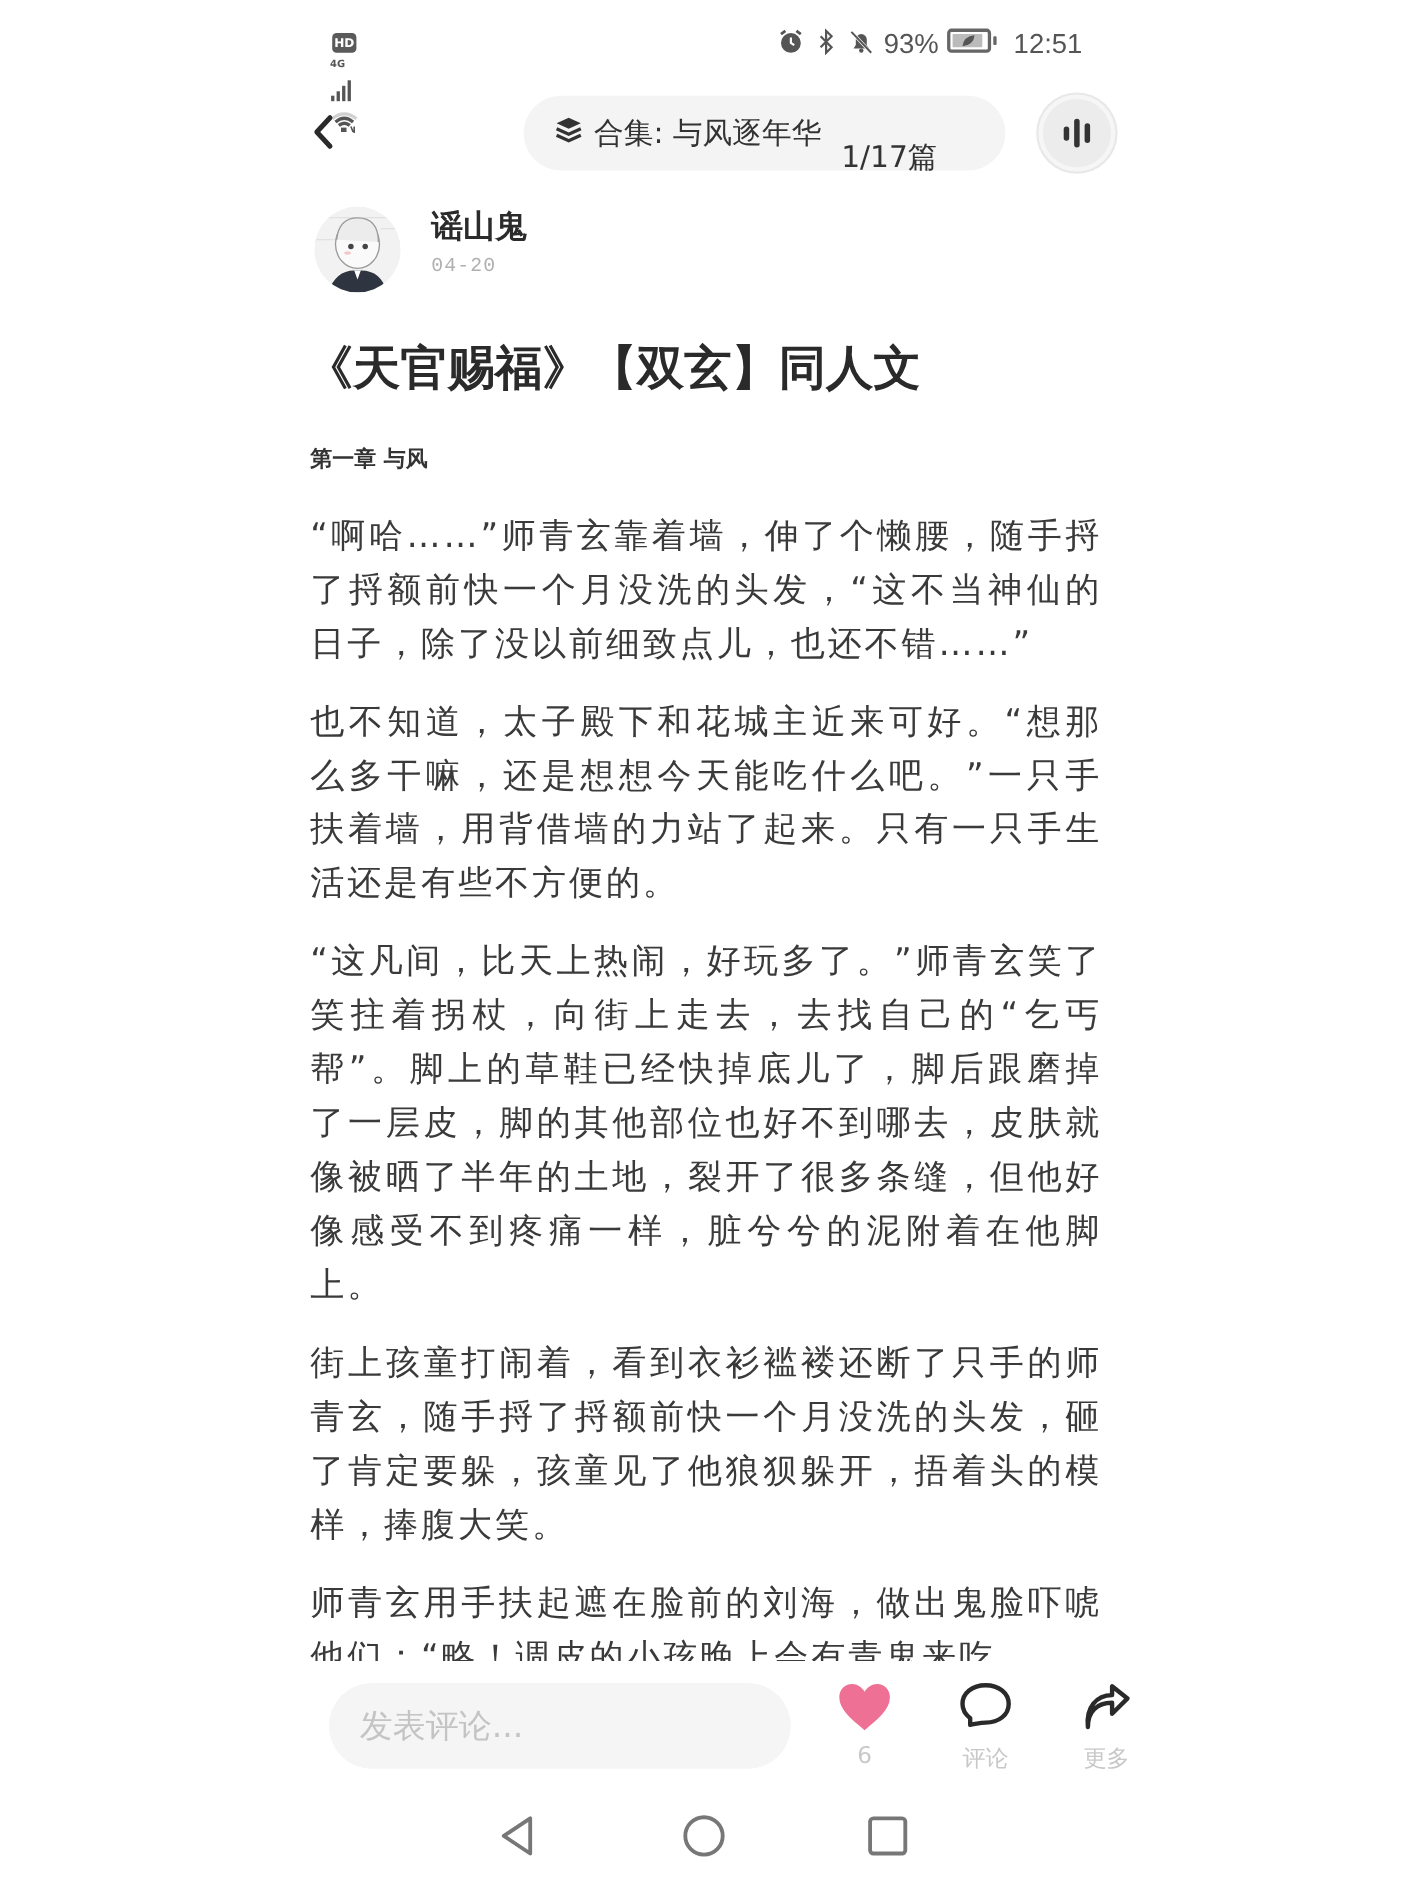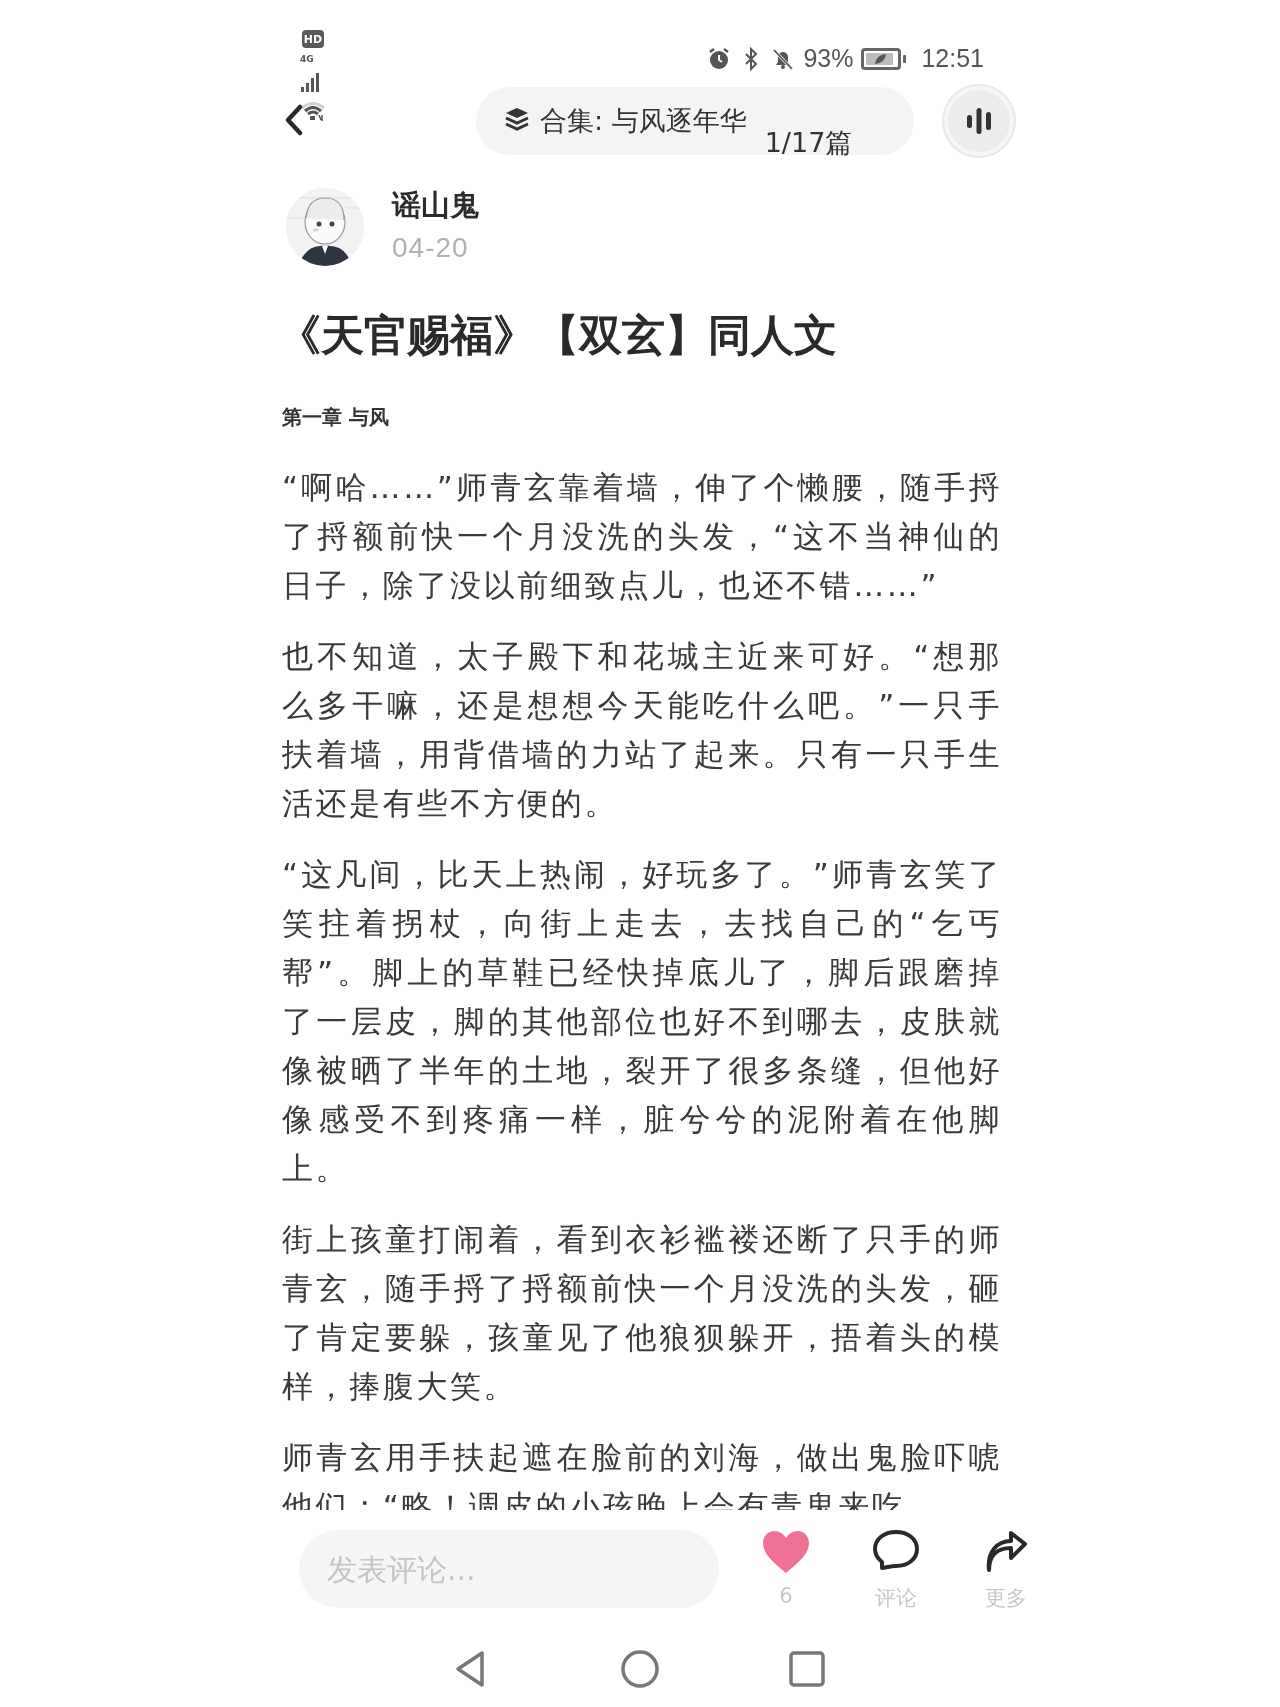--- a/index.html
+++ b/index.html
@@ -7,36 +7,36 @@
   body { position: relative; font-family: "DejaVu Sans", "Liberation Sans", sans-serif; color: #333333; }
 
   
   .statusbar { position: absolute; top: 0; left: 0; width: 1280px; height: 80px; }
   .sb-left { position: absolute; left: 300px; top: 30px; display: flex; align-items: center; gap: 8px; flex-direction: column; }
   .hd-badge { width: 22px; height: 18px; background: #5a5a5a; color: #fff; font-size: 11px; font-weight: bold; border-radius: 4px; display: flex; align-items: center; justify-content: center; }
   .net-type { font-size: 9px; color: #555; font-weight: bold; align-self: flex-start; margin-top: -2px; }
   .signal { display: flex; align-items: flex-end; gap: 2px; height: 20px; margin-left: -6px; }
   .signal span { width: 3px; background: #555; display: block; }
   .wifi { width: 26px; height: 20px; position: relative; }
-  .sb-right { position: absolute; right: 296px; top: 44px; display: flex; align-items: center; gap: 8px; font-size: 25px; color: #555; font-family: "Liberation Sans", sans-serif; }
+  .sb-right { position: absolute; right: 296px; top: 26px; display: flex; gap: 8px; font-size: 25px; color: #555; font-family: "Liberation Sans", sans-serif; }
   .sb-icon { width: 24px; height: 24px; display: inline-block; }
   .battery { width: 40px; height: 22px; border: 3px solid #666; border-radius: 4px; position: relative; display: flex; align-items: center; justify-content: flex-start; padding: 2px; }
   .battery .fill { width: 90%; height: 100%; background: #bbb; border-radius: 1px; display: flex; align-items: center; justify-content: center; }
   .battery::after { content: ""; position: absolute; right: -8px; top: 4px; width: 3px; height: 8px; background: #666; border-radius: 1px; }
   .sb-time { margin-left: 12px; }
 
   
   .back-btn { position: absolute; left: 276px; top: 98px; width: 36px; height: 44px; display: flex; align-items: center; justify-content: center; cursor: pointer; }
   .collection-pill { position: absolute; left: 476px; top: 87px; width: 438px; height: 68px; background: #f4f4f4; border-radius: 34px; display: flex; align-items: center; padding-left: 28px; gap: 10px; font-size: 27px; color: #333; cursor: pointer; }
   .audio-btn { position: absolute; left: 944px; top: 86px; width: 70px; height: 70px; border-radius: 50%; background: #ececec; border: 4px solid #f6f6f6; box-shadow: 0 0 0 2px #e8e8e8; display: flex; align-items: center; justify-content: center; cursor: pointer; }
 
   
   .avatar { position: absolute; left: 286px; top: 188px; width: 78px; height: 78px; border-radius: 50%; overflow: hidden; background: #eee; }
   .author-name { position: absolute; left: 392px; top: 186px; font-size: 29px; font-weight: bold; color: #2b2b2b; }
-  .post-date { position: absolute; left: 392px; top: 232px; font-size: 28px; color: #b0b0b0; font-family: Liberation Sans, sans-serif; letter-spacing: 1px; text-align: center; }
+  .post-date { position: absolute; left: 392px; top: 232px; font-size: 18px; color: #b0b0b0; font-family: Liberation Mono, monospace; letter-spacing: 1px; text-align: center; }
 
   
   .article { position: absolute; left: 282px; top: 305px; width: 720px; }
   .article-title { font-size: 43px; font-weight: bold; color: #2a2a2a; line-height: 60px; margin-left: -4px; }
   .chapter-title { font-size: 20px; font-weight: bold; color: #333; margin-top: 30px; line-height: 44px; }
   .para { font-size: 31px; color: #3a3a3a; line-height: 49px; letter-spacing: 2.6px; margin-top: 22px; text-align: justify; }
   .para.first { margin-top: 24px; }
 
   
   .bottom-bar { position: absolute; left: 15px; top: 1510px; width: 1280px; height: 120px; background: #fff; }

